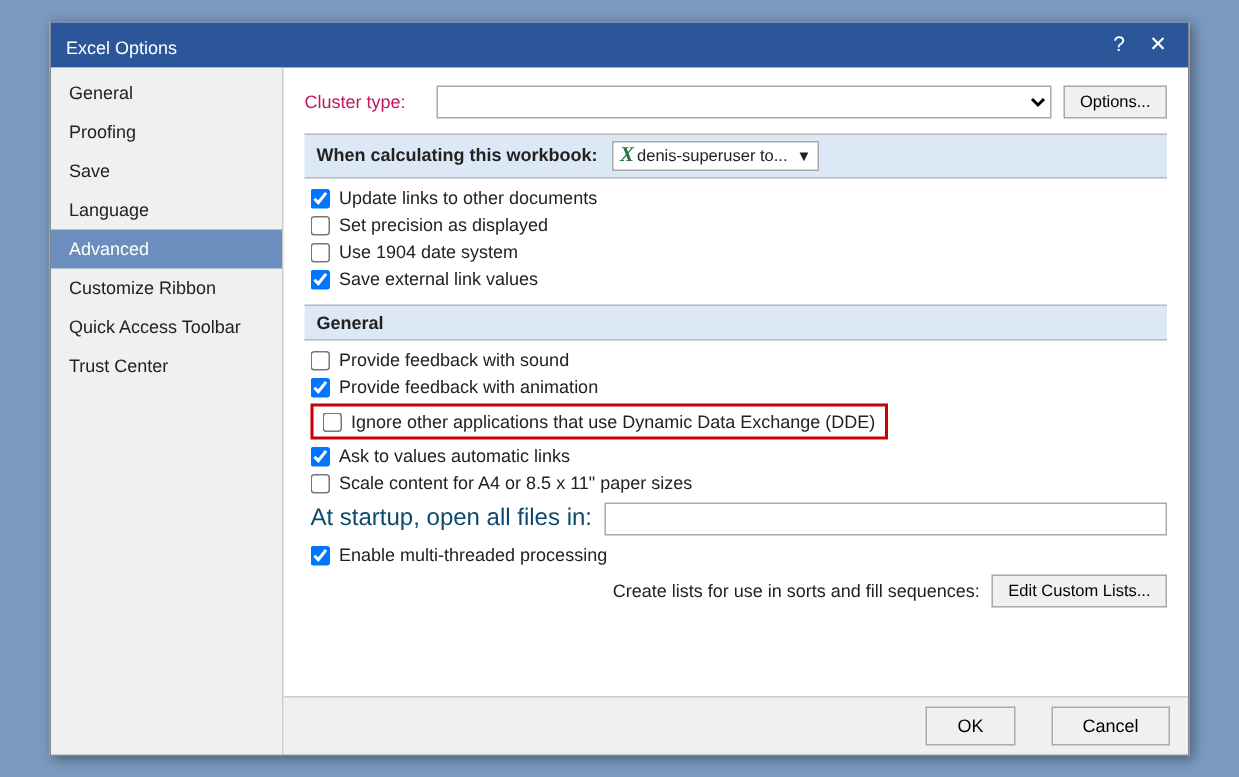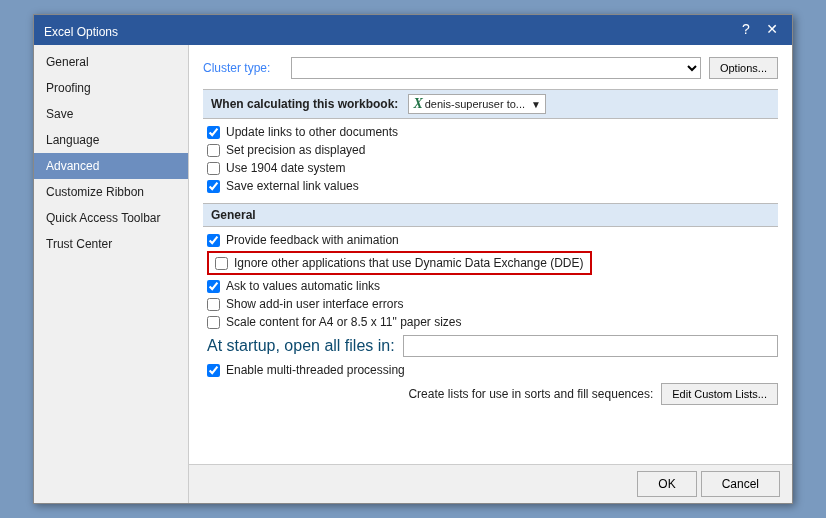--- a/index.html
+++ b/index.html
@@ -90,21 +90,21 @@
     
     .cluster-row {
       display: flex;
       align-items: center;
       gap: 8px;
       margin-bottom: 10px;
       padding-top: 4px;
     }
     .cluster-label {
       font-size: 12px;
-      color: #3b82f6;
+      color: #be185d;
       min-width: 80px;
     }
     .cluster-select {
       flex: 1;
       height: 22px;
       border: 1px solid #aaa;
       background: white;
       font-size: 11px;
       padding: 0 4px;
     }
@@ -211,21 +211,21 @@
       color: #217346;
       font-size: 14px;
       font-weight: bold;
     }
     
     .bottom-bar {
       border-top: 1px solid #ccc;
       padding: 6px 12px;
       display: flex;
       justify-content: flex-end;
-      gap: 4px;
+      gap: 24px;
       background: #f0f0f0;
     }
     .bottom-btn {
       height: 26px;
       padding: 0 20px;
       border: 1px solid #aaa;
       background: #f0f0f0;
       font-size: 12px;
       cursor: pointer;
     }
@@ -299,37 +299,37 @@
             <div class="check-row">
               <input type="checkbox" checked="" id="cb-save-external" style="">
               <label class="check-label" for="cb-save-external">Save external link values</label>
             </div>
           </div>
 
           <div class="general-section">
             <div class="section-header">General</div>
 
             <div class="check-row">
+              <input type="checkbox" id="cb-feedback-sound" style="">
+              <label class="check-label" for="cb-feedback-sound">Provide feedback with sound</label>
+            </div>
+            <div class="check-row">
               <input type="checkbox" checked="" id="cb-feedback-animation" style="">
               <label class="check-label" for="cb-feedback-animation">Provide feedback with animation</label>
             </div>
 
             
             <div class="dde-highlight">
               <input type="checkbox" id="cb-ignore-dde" style="">
               <label class="check-label" for="cb-ignore-dde">Ignore other applications that use Dynamic Data Exchange (DDE)</label>
             </div>
 
             <div class="check-row">
               <input type="checkbox" checked="" id="cb-ask-update" style="">
               <label class="check-label" for="cb-ask-update">Ask to values automatic links</label>
-            </div>
-            <div class="check-row">
-              <input type="checkbox" id="cb-addin-errors" style="">
-              <label class="check-label" for="cb-addin-errors">Show add-in user interface errors</label>
             </div>
             <div class="check-row">
               <input type="checkbox" id="cb-scale-content" style="">
               <label class="check-label" for="cb-scale-content">Scale content for A4 or 8.5 x 11" paper sizes</label>
             </div>
 
             
             <div class="startup-row">
               <span class="startup-label">At startup, open all files in:</span>
               <input type="text" class="startup-input" style="">

